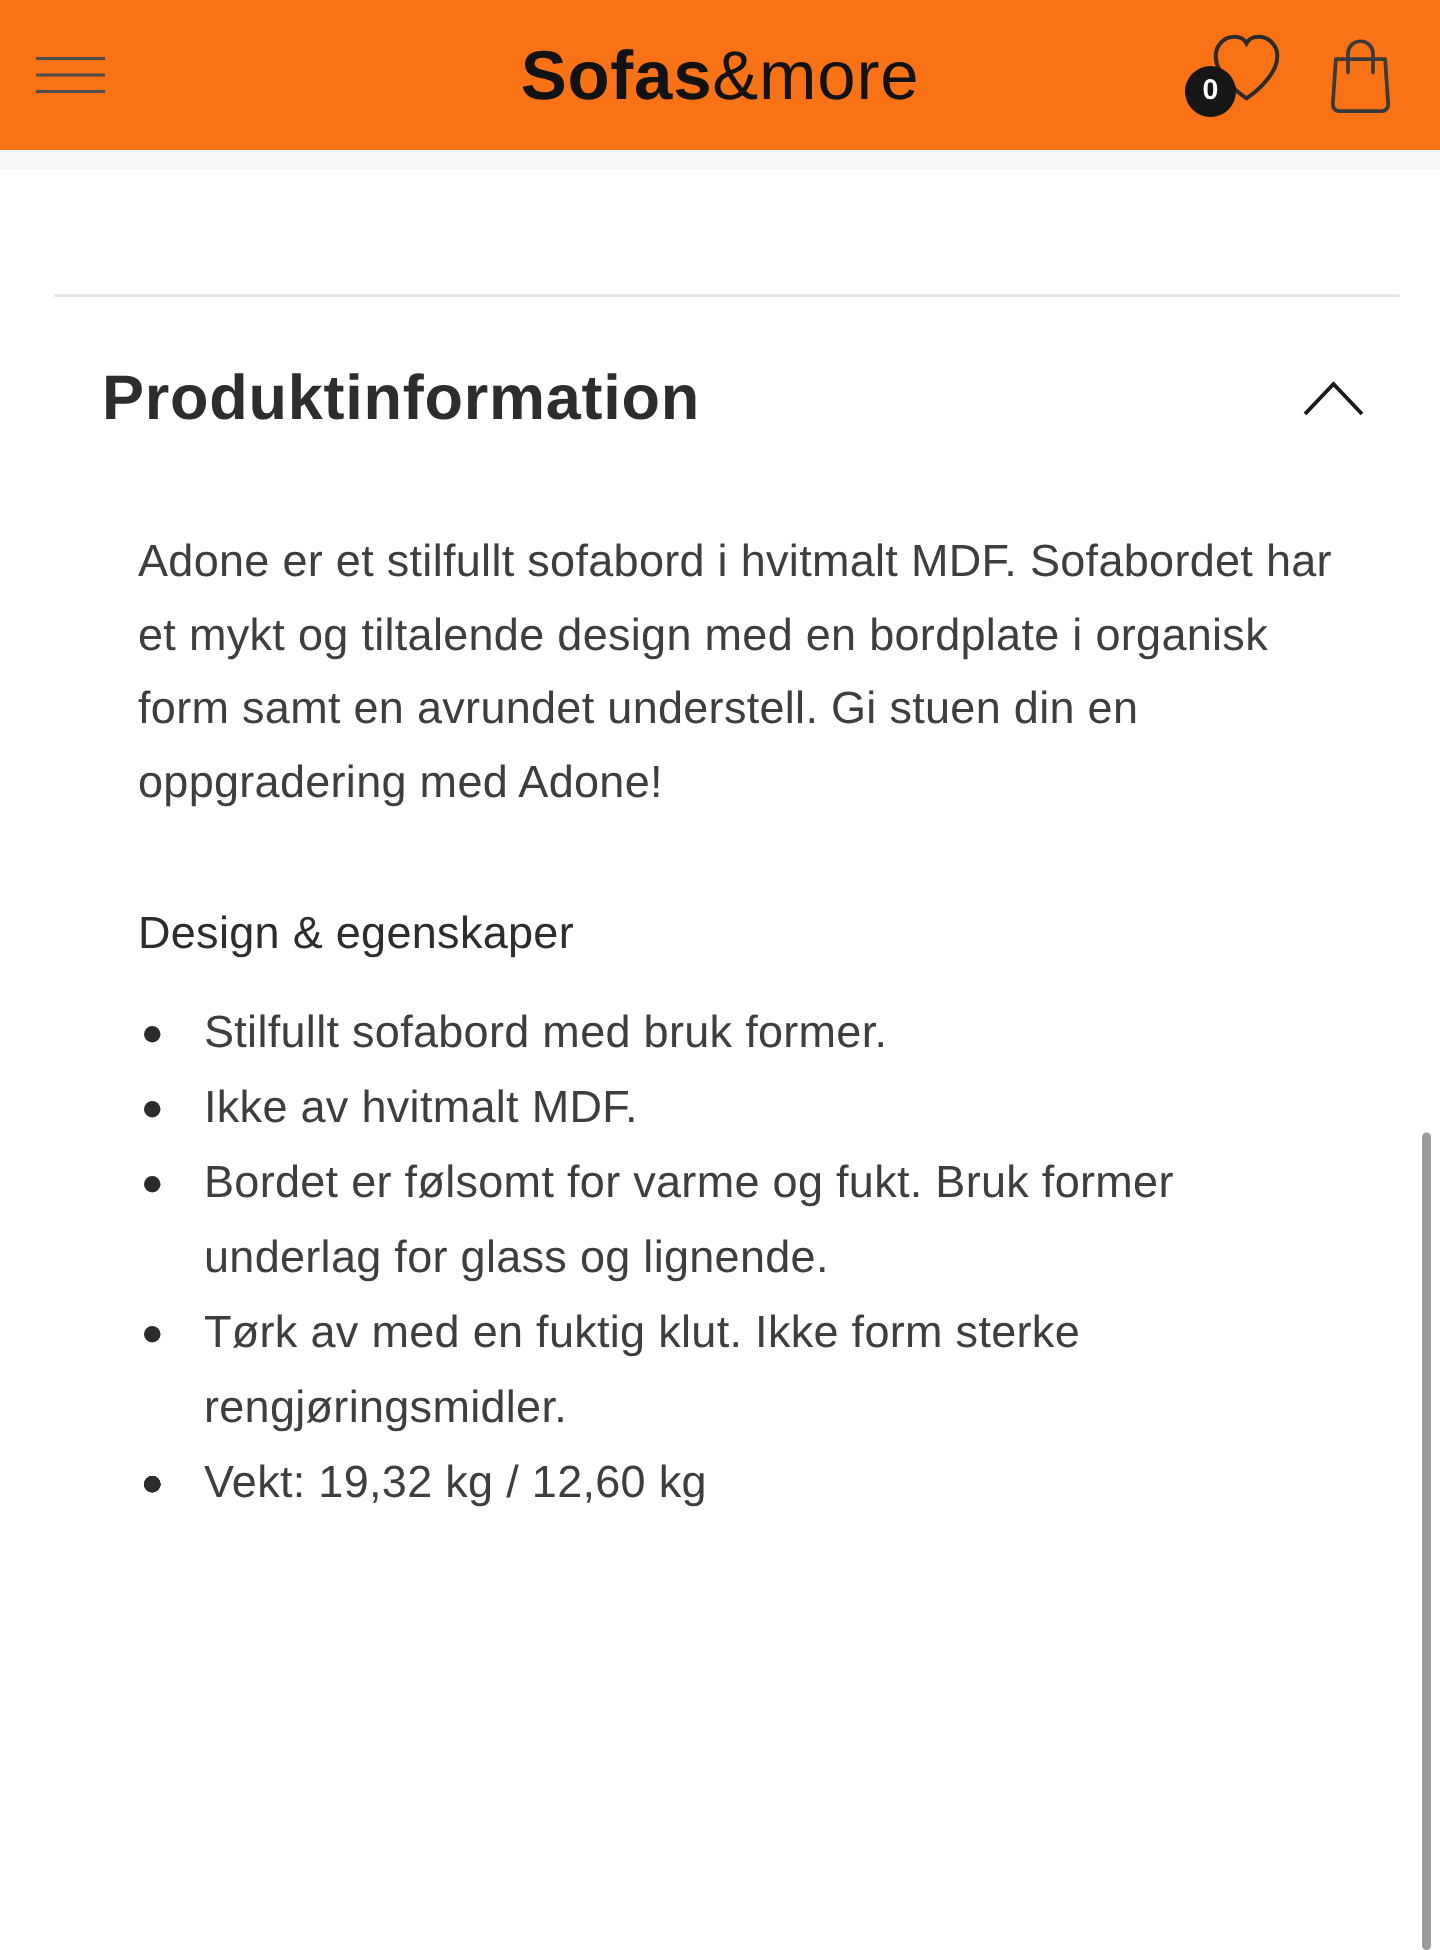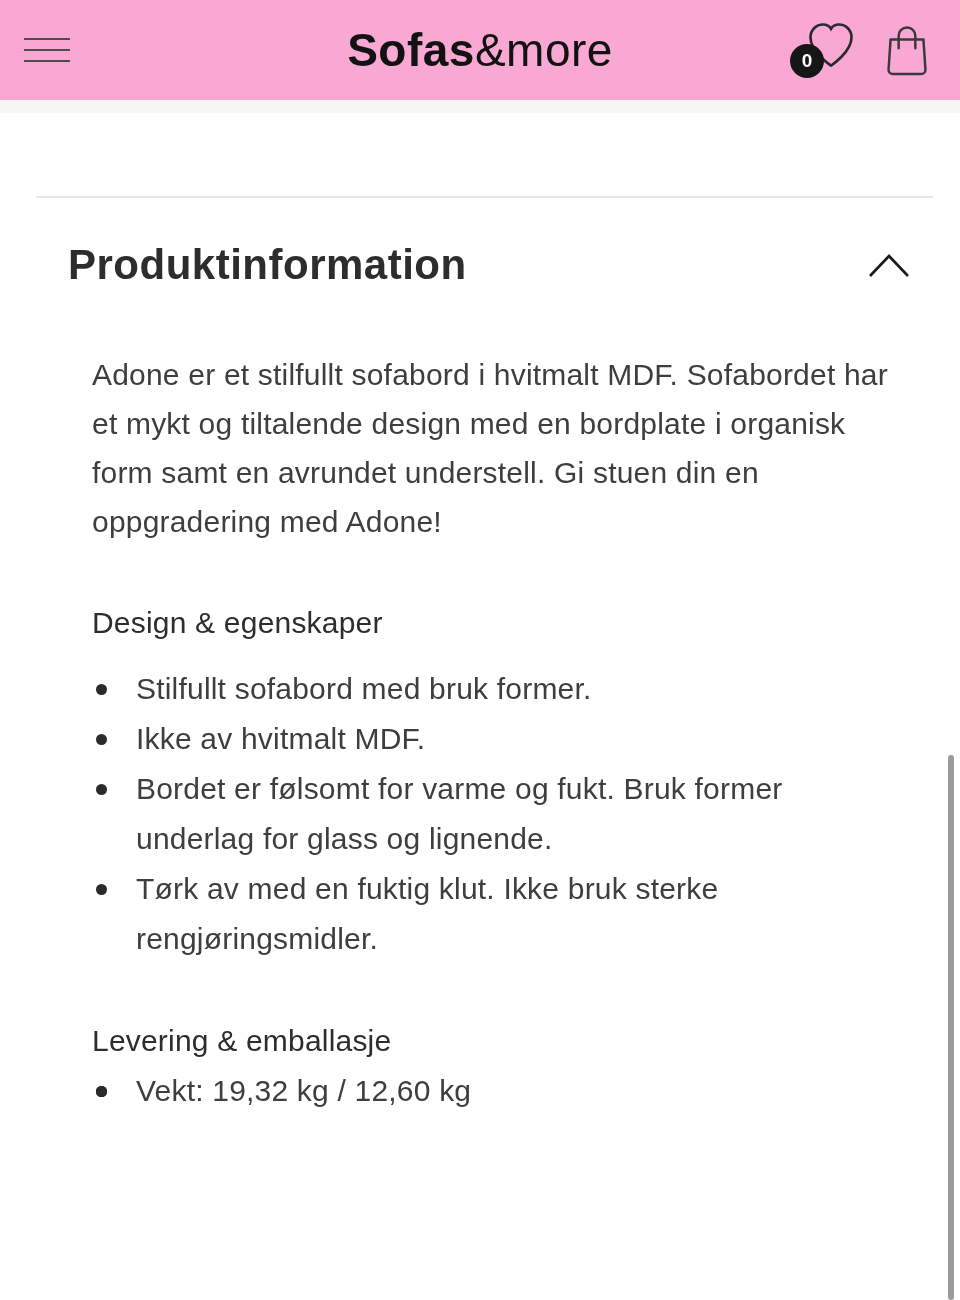--- a/index.html
+++ b/index.html
@@ -8,21 +8,21 @@
     background:#ffffff;
     font-family:"Liberation Sans", sans-serif;
     color:#3e3e3e;
     position:relative;
     overflow:hidden;
   }
 
   
   .site-header {
     height:100px;
-    background:#f9a8d4;
+    background:#f97316;
     display:flex;
     align-items:center;
     padding:0 24px;
     position:relative;
   }
   .menu-button {
     width:46px; height:44px;
     background:none; border:none; cursor:pointer;
     display:flex; flex-direction:column; justify-content:space-between;
     padding:10px 0;
@@ -164,25 +164,24 @@
       <li class="bullet-item">
         <span class="bullet-dot"></span>
         <span>Ikke av hvitmalt MDF.</span>
       </li>
       <li class="bullet-item">
         <span class="bullet-dot"></span>
         <span>Bordet er følsomt for varme og fukt. Bruk former underlag for glass og lignende.</span>
       </li>
       <li class="bullet-item">
         <span class="bullet-dot"></span>
-        <span>Tørk av med en fuktig klut. Ikke bruk sterke rengjøringsmidler.</span>
+        <span>Tørk av med en fuktig klut. Ikke form sterke rengjøringsmidler.</span>
       </li>
     </ul>
 
-    <h3 class="sub-heading gap-top">Levering &amp; emballasje</h3>
     <ul class="bullet-list">
       <li class="bullet-item">
         <span class="bullet-dot"></span>
       </li>
       <li class="bullet-item">
         <span class="bullet-dot"></span>
       </li>
       <li class="bullet-item">
         <span class="bullet-dot"></span>
         <span>Vekt: 19,32 kg / 12,60 kg</span>

